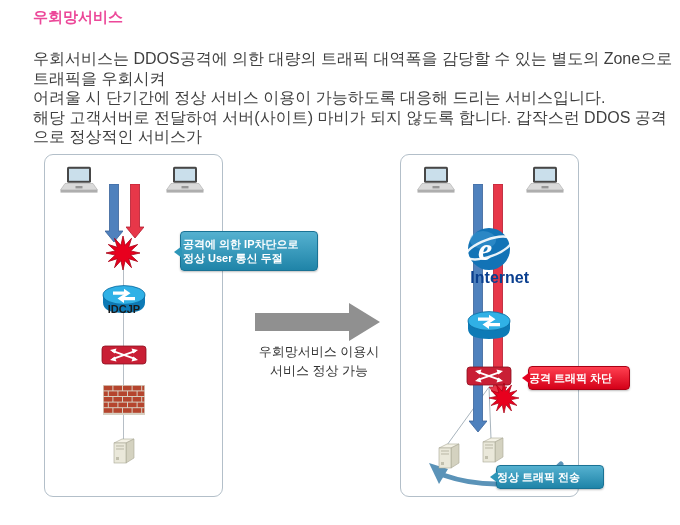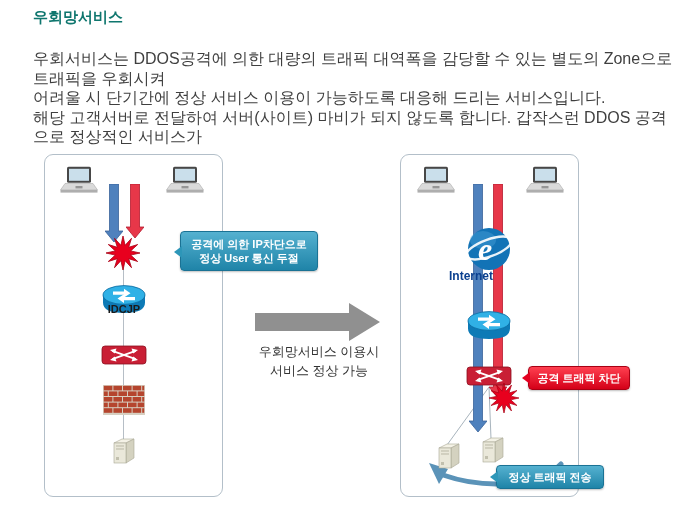--- a/index.html
+++ b/index.html
@@ -1,28 +1,28 @@
 <!DOCTYPE html>
 <html lang="ko"><head>
 <meta charset="utf-8">
 <style>
   html,body{margin:0;padding:0;background:#ffffff;}
   body{font-family:"Liberation Sans","DejaVu Sans",sans-serif;}
   .canvas{position:relative;width:680px;height:525px;background:#fff;overflow:hidden;}
-  .page-title{position:absolute;left:33px;top:8px;font-size:15px;font-weight:bold;color:#0f766e;margin:0;}
+  .page-title{position:absolute;left:33px;top:8px;font-size:15px;font-weight:bold;color:#ec4899;margin:0;}
   .desc{position:absolute;left:33px;top:49px;font-size:16px;line-height:19.5px;color:#3f3f3f;}
   .panel{position:absolute;width:177px;height:341px;border:1px solid #b3bfc9;border-radius:9px;background:#fff;}
   .panel-left{left:44px;top:154px;}
   .panel-right{left:400px;top:154px;}
   .icon{position:absolute;line-height:0;}
   .z0{z-index:0}.z1{z-index:1}.z2{z-index:2}.z3{z-index:3}
   .vline{position:absolute;width:1px;background:#b6bec6;z-index:0;}
   .device-label{position:absolute;font-size:11px;font-weight:bold;color:#1a1a1a;text-align:center;z-index:2;}
-  .internet-label{position:absolute;font-size:12px;font-weight:bold;color:#0a3f8f;text-align:left;z-index:2;}
-  .callout{position:absolute;color:#fff;font-size:11px;font-weight:bold;text-align:center;border-radius:4px;z-index:5;box-shadow:0 1px 2px rgba(0,0,0,0.25);}
+  .internet-label{position:absolute;font-size:16px;font-weight:bold;color:#0a3f8f;text-align:right;z-index:2;}
+  .callout{position:absolute;color:#fff;font-size:11px;font-weight:bold;border-radius:4px;z-index:5;box-shadow:0 1px 2px rgba(0,0,0,0.25);}
   .callout .tail{position:absolute;left:-7px;width:0;height:0;border-top:6px solid transparent;border-bottom:6px solid transparent;}
   .callout-teal{background:linear-gradient(#55b1d0,#1f84a8);border:1px solid #1a7294;}
   .callout-teal .tail{border-right:8px solid #2d96b8;}
   .callout-red{background:linear-gradient(#ff4050,#d40018);border:1px solid #a80014;}
   .callout-red .tail{border-right:8px solid #e30020;}
   .callout-big{left:180px;top:231px;width:132px;padding:5px 2px;line-height:14px;}
   .callout-big .tail{top:14px;}
   .callout-block{left:528px;top:366px;width:100px;height:22px;line-height:22px;}
   .callout-block .tail{top:5px;}
   .callout-forward{left:496px;top:465px;width:106px;height:22px;line-height:22px;}

